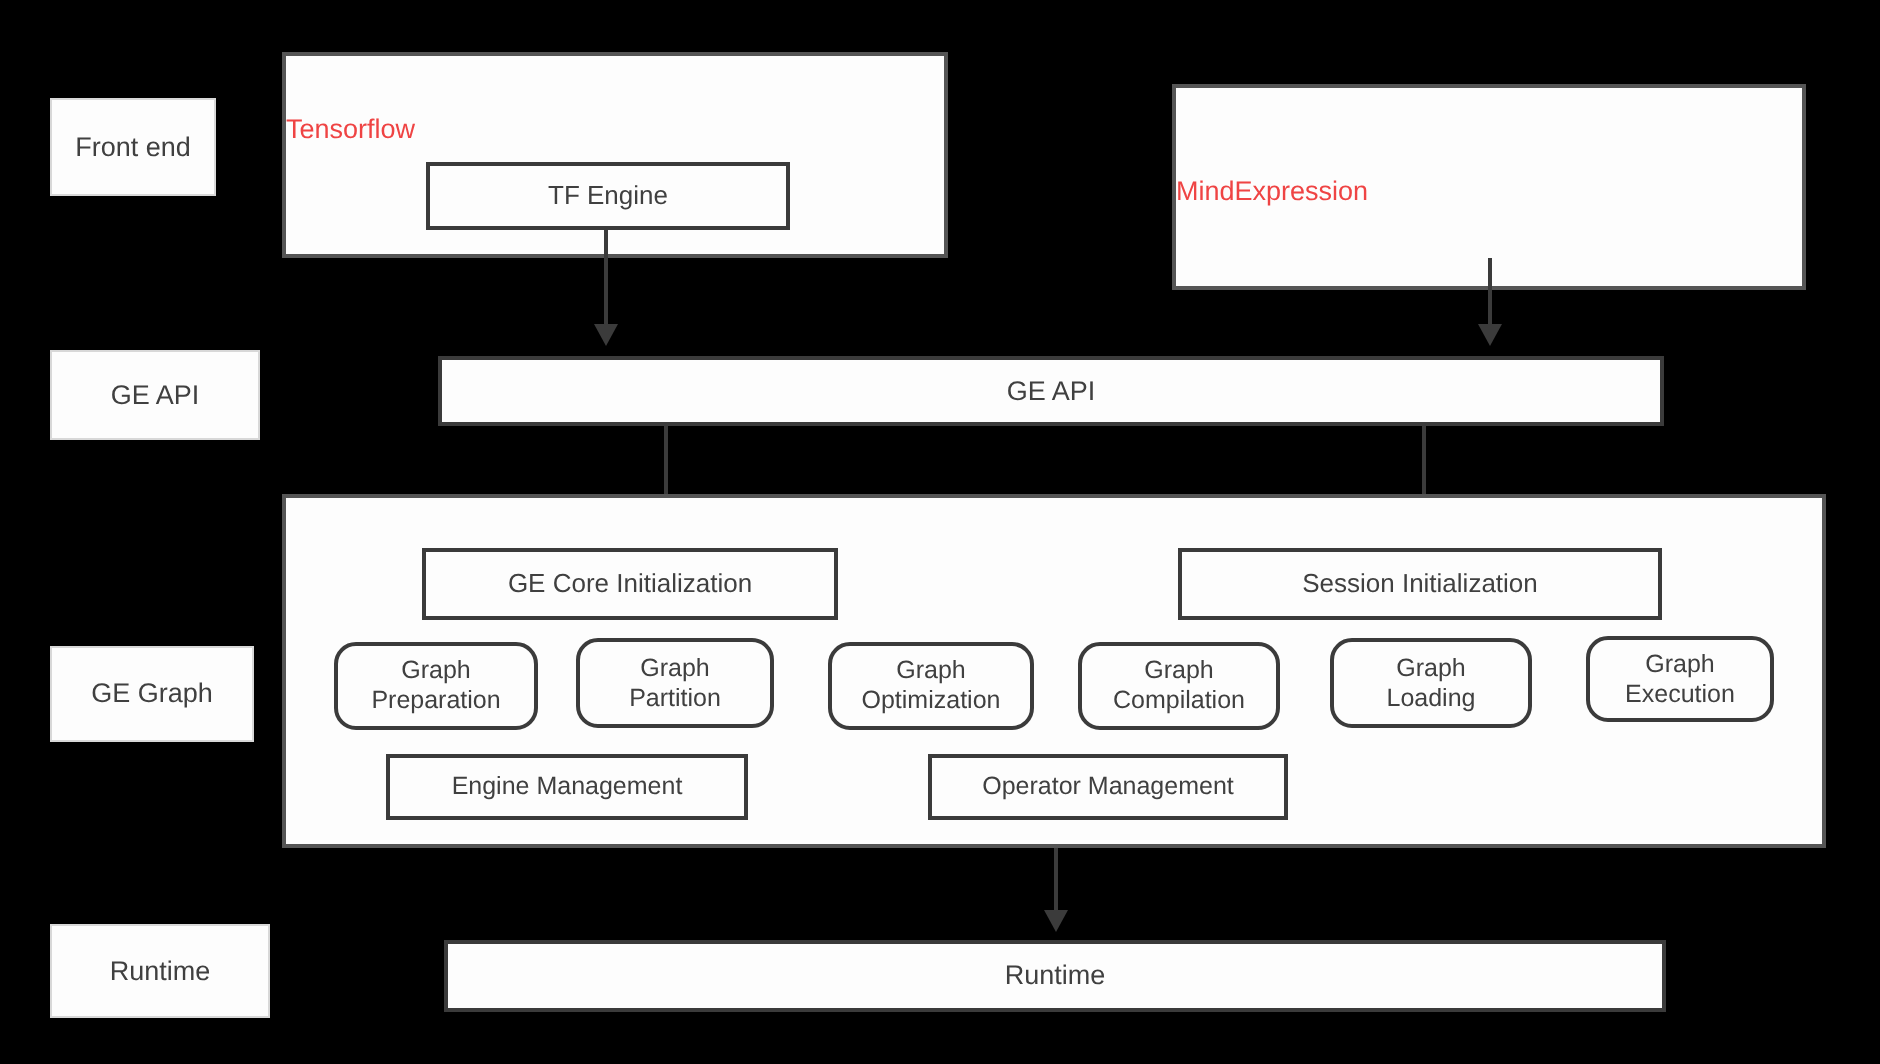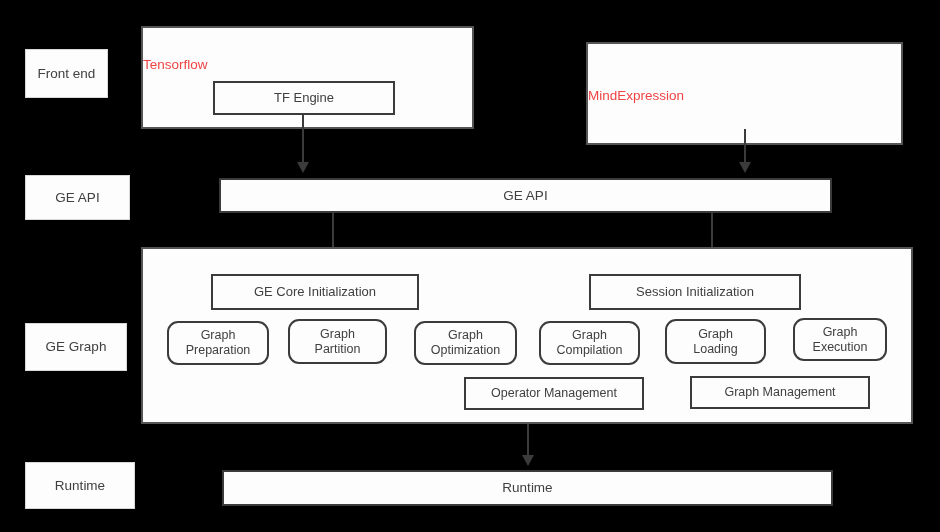--- a/index.html
+++ b/index.html
@@ -129,43 +129,43 @@
   <div class="vline" style="left:332px; top:213px; height:48px;"></div>
   <div class="arrowhead" style="left:327px; top:258px;"></div>
 
   <div class="vline" style="left:711px; top:213px; height:48px;"></div>
   <div class="arrowhead" style="left:706px; top:258px;"></div>
 
   <div class="panel" style="left:141px; top:247px; width:772px; height:177px;"></div>
 
   <div class="box" style="left:211px; top:274px; width:208px; height:36px; font-size:13px;">GE Core Initialization</div>
 
-  <div class="box" style="left:589px; top:274px; width:212px; height:36px; font-size:13px;">Session Initialization</div>
+  <div class="box" style="left:589px; top:274px; width:242px; height:36px; font-size:13px;">Session Initialization</div>
 
   <div class="box chip" style="left:167px; top:321px; width:102px; height:44px;">Graph
 Preparation</div>
 
   <div class="box chip" style="left:288px; top:319px; width:99px; height:45px;">Graph
 Partition</div>
 
   <div class="box chip" style="left:414px; top:321px; width:103px; height:44px;">Graph
 Optimization</div>
 
   <div class="box chip" style="left:539px; top:321px; width:101px; height:44px;">Graph
 Compilation</div>
 
   <div class="box chip" style="left:665px; top:319px; width:101px; height:45px;">Graph
 Loading</div>
 
   <div class="box chip" style="left:793px; top:318px; width:94px; height:43px;">Graph
 Execution</div>
 
+  <div class="box mgmt" style="left:193px; top:377px; width:181px; height:33px;">Engine Management</div>
 
   <div class="box mgmt" style="left:464px; top:377px; width:180px; height:33px;">Operator Management</div>
 
-  <div class="box mgmt" style="left:690px; top:376px; width:180px; height:33px;">Graph Management</div>
 
   <div class="vline" style="left:527px; top:424px; height:35px;"></div>
   <div class="arrowhead" style="left:522px; top:455px;"></div>
 
   <div class="box bar" style="left:222px; top:470px; width:611px; height:36px;">Runtime</div>
 
 </div>
 
 </body></html>

